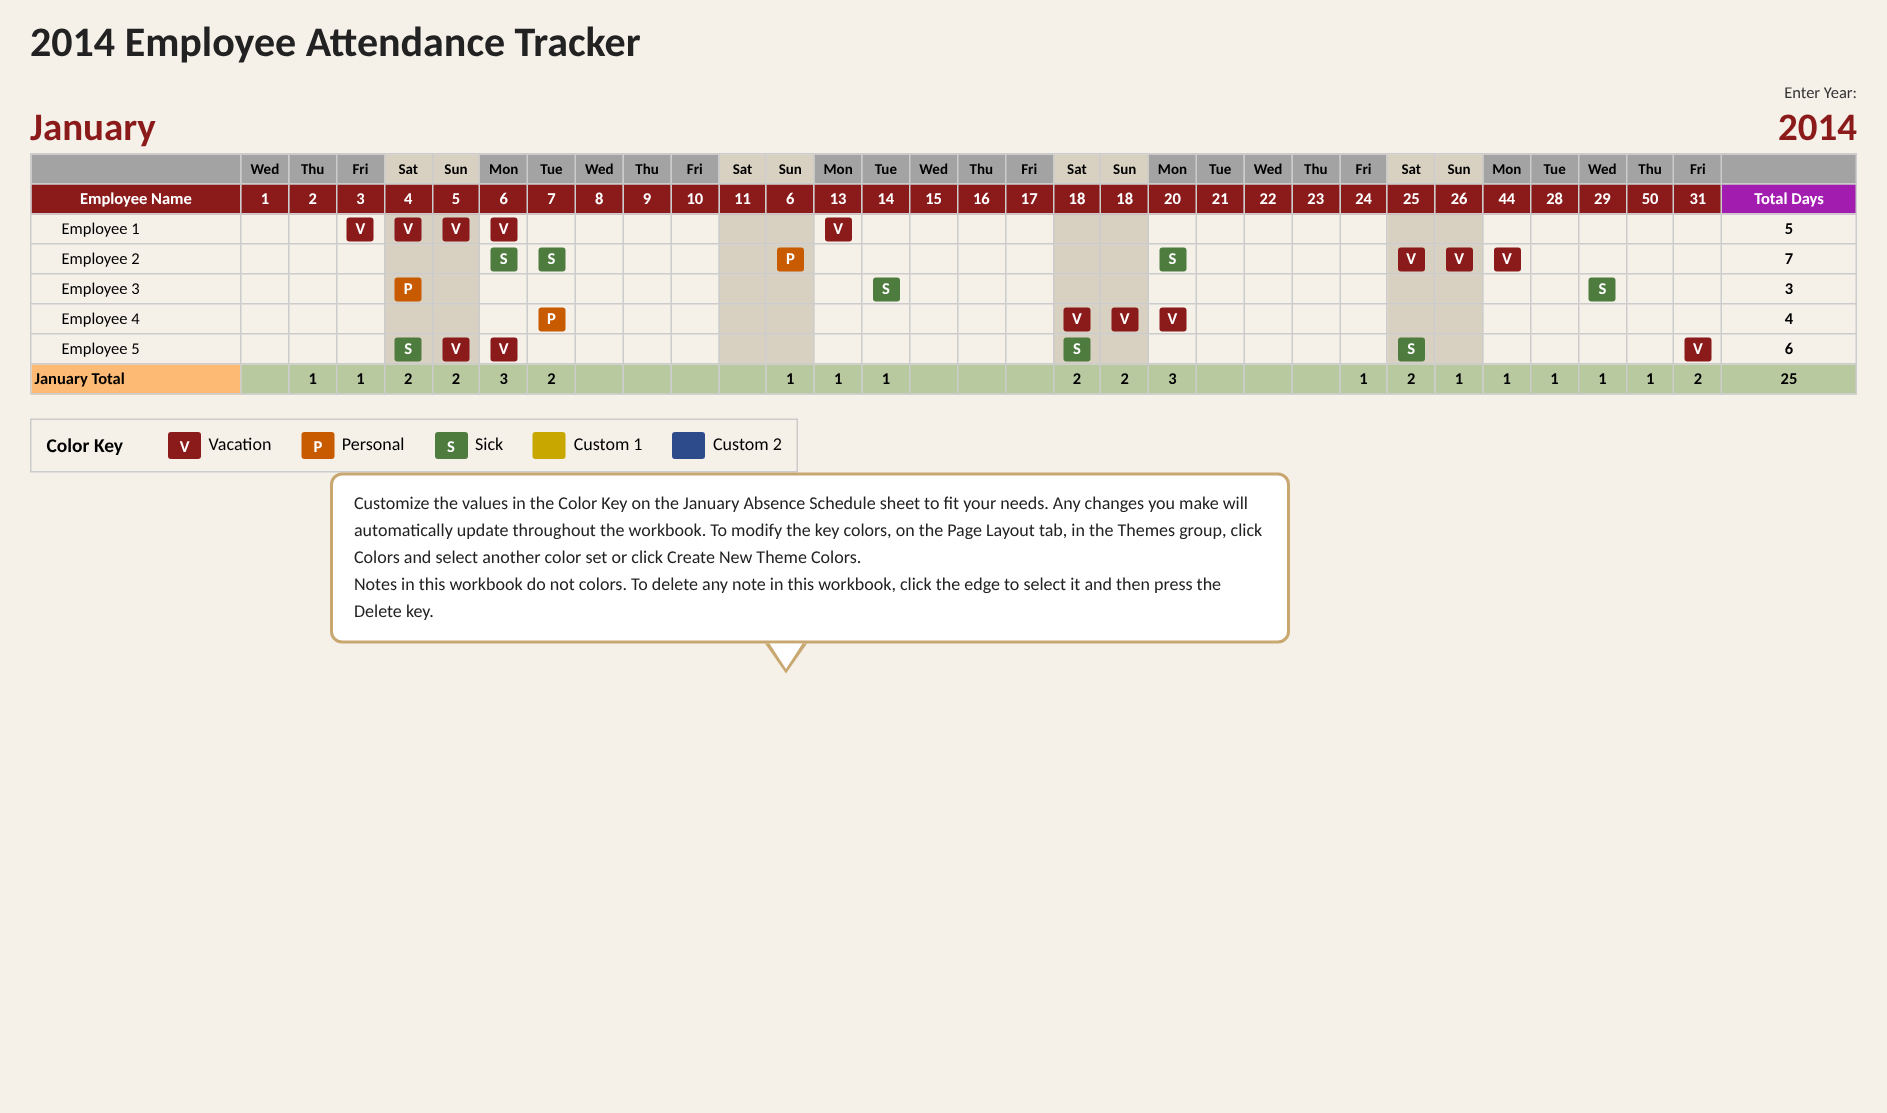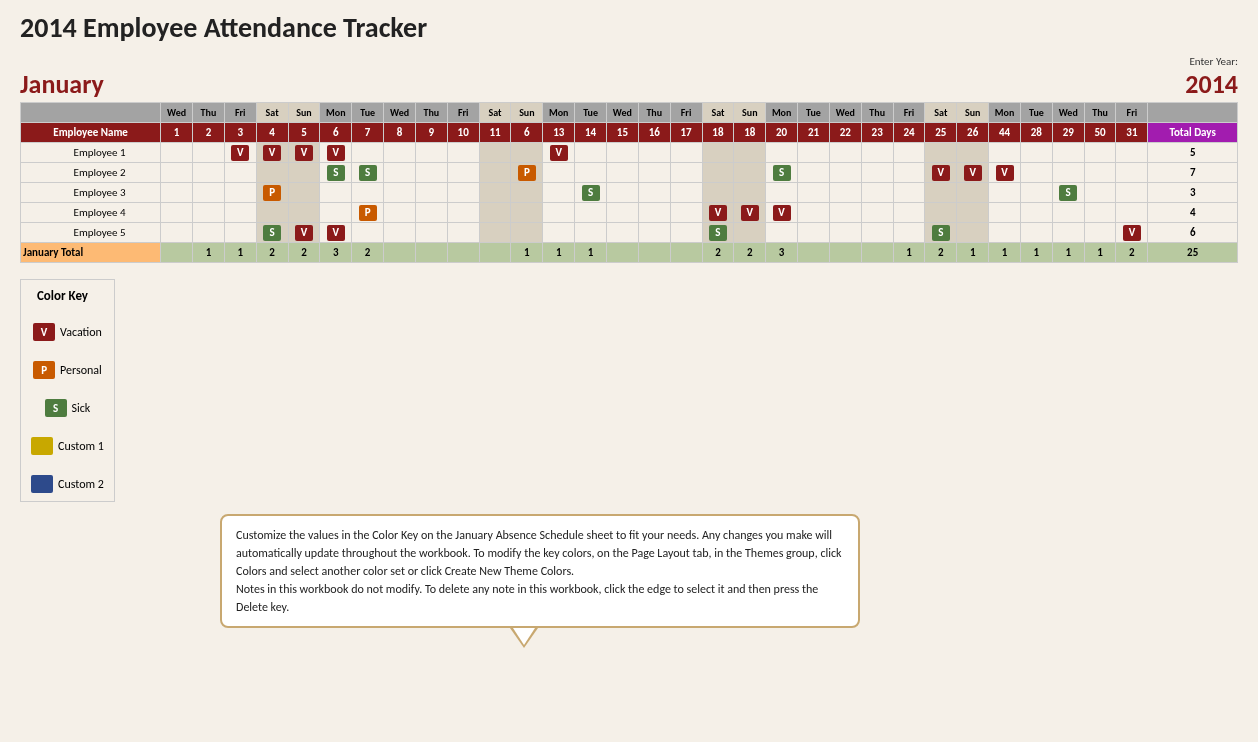--- a/index.html
+++ b/index.html
@@ -91,21 +91,21 @@
     }
     .date-header th.col-total {
       background: #a21caf;
       color: white;
     }
     
     .emp-row td {
       background: #f5f0e8;
     }
     .emp-row td.col-name {
-      text-align: center;
+      text-align: left;
       font-weight: normal;
       background: #f5f0e8;
       padding-left: 20px;
     }
     .emp-row td.col-total {
       background: #f5f0e8;
       font-weight: bold;
     }
     
     .shaded { background: #d8d0c0 !important; }
@@ -190,21 +190,20 @@
       font-size: 11px;
     }
     .key-box {
       width: 22px;
       height: 18px;
       display: inline-block;
       border-radius: 2px;
     }
     
     .callout-area {
-      margin-top: 12px;
       position: relative;
       max-width: 680px;
       margin-left: 200px;
     }
     .callout-box {
       border: 2px solid #c8a870;
       border-radius: 8px;
       padding: 10px 14px 10px 14px;
       background: white;
       max-width: 640px;
@@ -516,21 +515,21 @@
           <td>1</td>
           <td>1</td>
           <td>1</td>
           <td>1</td>
           <td>2</td>
           <td class="col-total">25</td>
         </tr>
       </tbody>
   </table>
 
-  <div class="color-key-section" style="margin-top:16px;flex-direction:column;">
+  <div class="color-key-section" style="margin-top:16px;">
     <span class="color-key-title">Color Key</span>
     <div class="key-item">
       <span class="key-badge" style="background:#8B1A1A;">V</span>
       <span>Vacation</span>
     </div>
     <div class="key-item">
       <span class="key-badge" style="background:#C85A00;">P</span>
       <span>Personal</span>
     </div>
     <div class="key-item">
@@ -543,21 +542,21 @@
     </div>
     <div class="key-item">
       <span class="key-box" style="background:#2D4A8B;"></span>
       <span>Custom 2</span>
     </div>
   </div>
 
   <div class="callout-area">
     <div class="callout-box">
       <p class="callout-text">Customize the values in the Color Key on the January Absence Schedule sheet to fit your needs. Any changes you make will automatically update throughout the workbook.  To modify the key colors, on the Page Layout tab,  in the Themes group, click Colors and select another color set or click Create New Theme Colors.</p>
-      <p class="callout-text">Notes in this workbook do not modify. To delete any note in this workbook, click the edge to select it and then press the Delete key.</p>
+      <p class="callout-text">Notes in this workbook do not colors. To delete any note in this workbook, click the edge to select it and then press the Delete key.</p>
     </div>
     <div style="position:relative; height:22px;">
       <div style="position:absolute; left:290px; top:0; width:0; height:0; border-left:14px solid transparent; border-right:14px solid transparent; border-top:20px solid #c8a870;"></div>
       <div style="position:absolute; left:293px; top:0; width:0; height:0; border-left:11px solid transparent; border-right:11px solid transparent; border-top:17px solid white;"></div>
     </div>
   </div>
 
 </div>
 
 </body></html>

